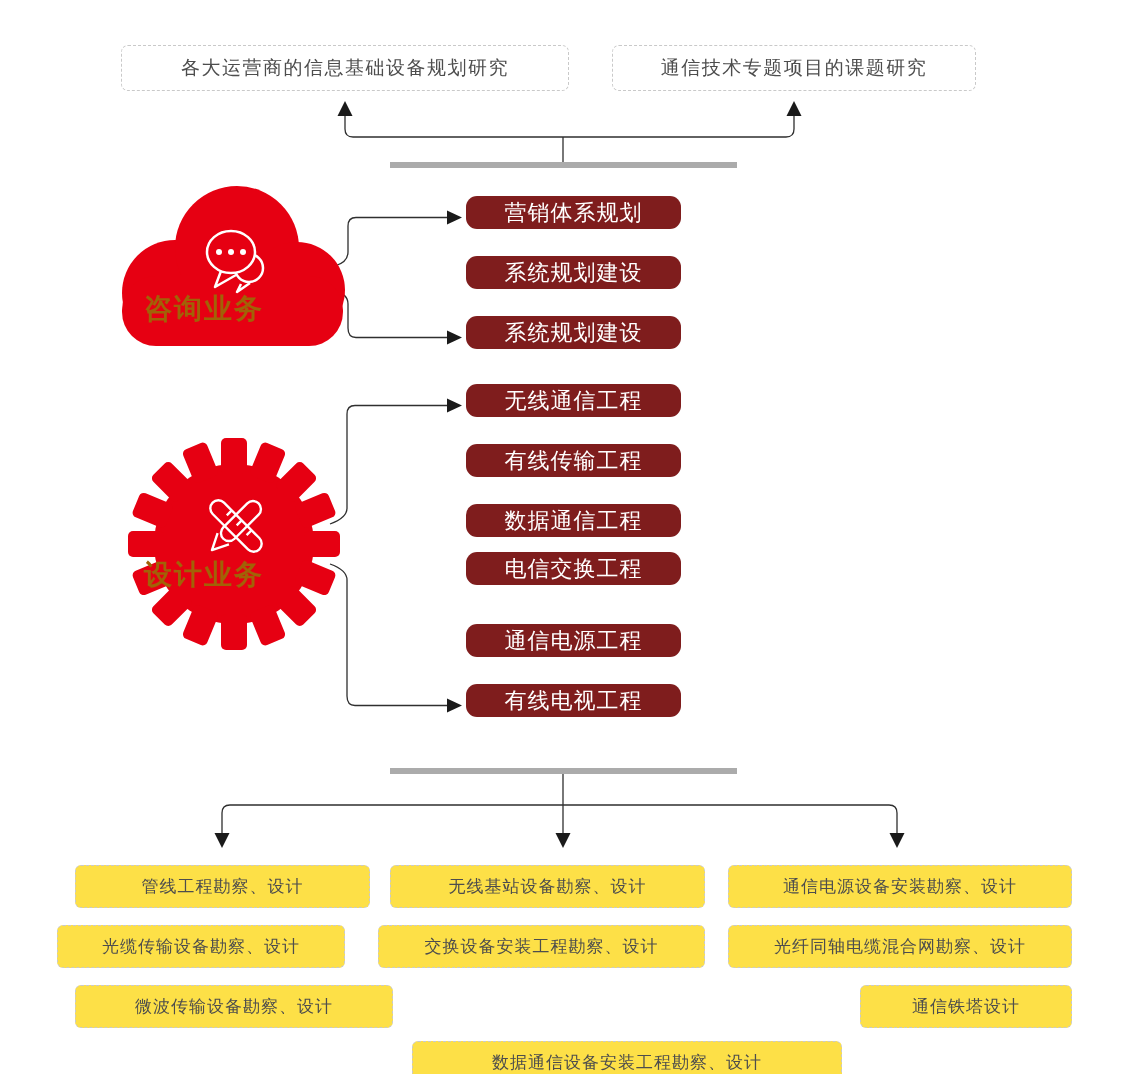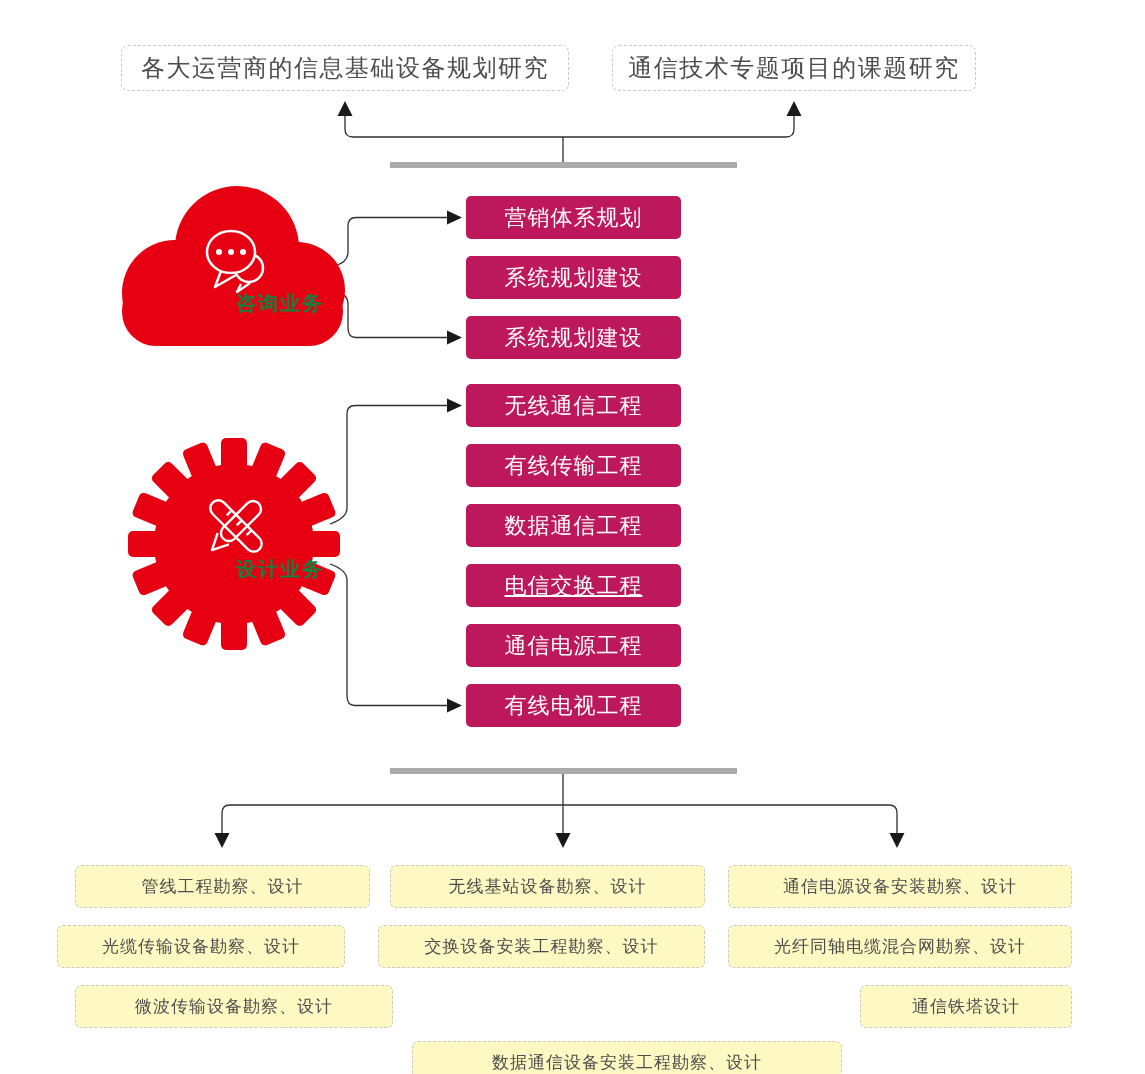--- a/index.html
+++ b/index.html
@@ -5,37 +5,37 @@
   html,body{margin:0;padding:0;background:#ffffff;}
   .canvas{
     position:relative;width:1145px;height:1074px;background:#ffffff;overflow:hidden;
     font-family:"Liberation Sans","DejaVu Sans",sans-serif;
   }
   .svg-layer{position:absolute;left:0;top:0;width:1145px;height:1074px;}
   .dashed-box{
     position:absolute;height:46px;box-sizing:border-box;
     border:1px dashed #c9c9c9;border-radius:7px;background:#ffffff;
     display:flex;align-items:center;justify-content:center;
-    color:#4d4d4d;font-size:24px;letter-spacing:1.5px;
+    color:#4d4d4d;font-size:19px;letter-spacing:1.5px;
   }
   .bottom-box{
     position:absolute;height:43px;box-sizing:border-box;
-    border:1px dashed #c9c9c9;border-radius:6px;background:#fef9c3;
+    border:1px dashed #c9c9c9;border-radius:6px;background:#fde047;
     display:flex;align-items:center;justify-content:center;
     color:#4d4d4d;font-size:17px;letter-spacing:1px;
   }
   .red-btn{
-    position:absolute;left:466px;width:215px;height:43px;
-    background:#be185d;border-radius:5px;
+    position:absolute;left:466px;width:215px;height:33px;
+    background:#7f1d1d;border-radius:11px;
     display:flex;align-items:center;justify-content:center;
     color:#ffffff;font-size:22px;letter-spacing:1px;
   }
   .shape-label{
-    position:absolute;width:180px;text-align:right;
-    color:#15803d;font-size:20px;font-weight:bold;letter-spacing:2px;
+    position:absolute;width:180px;text-align:left;
+    color:#a16207;font-size:28px;font-weight:bold;letter-spacing:2px;
   }
 </style>
 </head>
 <body>
 
 <div class="canvas">
 
   <svg class="svg-layer" viewBox="0 0 1145 1074" xmlns="http://www.w3.org/2000/svg">
 
     <g stroke="#2f2f2f" stroke-width="1.3" fill="none">
@@ -126,21 +126,21 @@
   <div class="shape-label" style="left:144px;top:290px;">咨询业务</div>
   <div class="shape-label" style="left:144px;top:556px;">设计业务</div>
 
   <div class="red-btn" style="top:196px;">营销体系规划</div>
   <div class="red-btn" style="top:256px;">系统规划建设</div>
   <div class="red-btn" style="top:316px;">系统规划建设</div>
 
   <div class="red-btn" style="top:384px;">无线通信工程</div>
   <div class="red-btn" style="top:444px;">有线传输工程</div>
   <div class="red-btn" style="top:504px;">数据通信工程</div>
-  <div class="red-btn" style="top:564px;text-decoration:underline;">电信交换工程</div>
+  <div class="red-btn" style="top:552px;">电信交换工程</div>
   <div class="red-btn" style="top:624px;">通信电源工程</div>
   <div class="red-btn" style="top:684px;">有线电视工程</div>
 
   <div class="bottom-box" style="left:75px;top:865px;width:295px;">管线工程勘察、设计</div>
   <div class="bottom-box" style="left:390px;top:865px;width:315px;">无线基站设备勘察、设计</div>
   <div class="bottom-box" style="left:728px;top:865px;width:344px;">通信电源设备安装勘察、设计</div>
 
   <div class="bottom-box" style="left:57px;top:925px;width:288px;">光缆传输设备勘察、设计</div>
   <div class="bottom-box" style="left:378px;top:925px;width:327px;">交换设备安装工程勘察、设计</div>
   <div class="bottom-box" style="left:728px;top:925px;width:344px;">光纤同轴电缆混合网勘察、设计</div>

